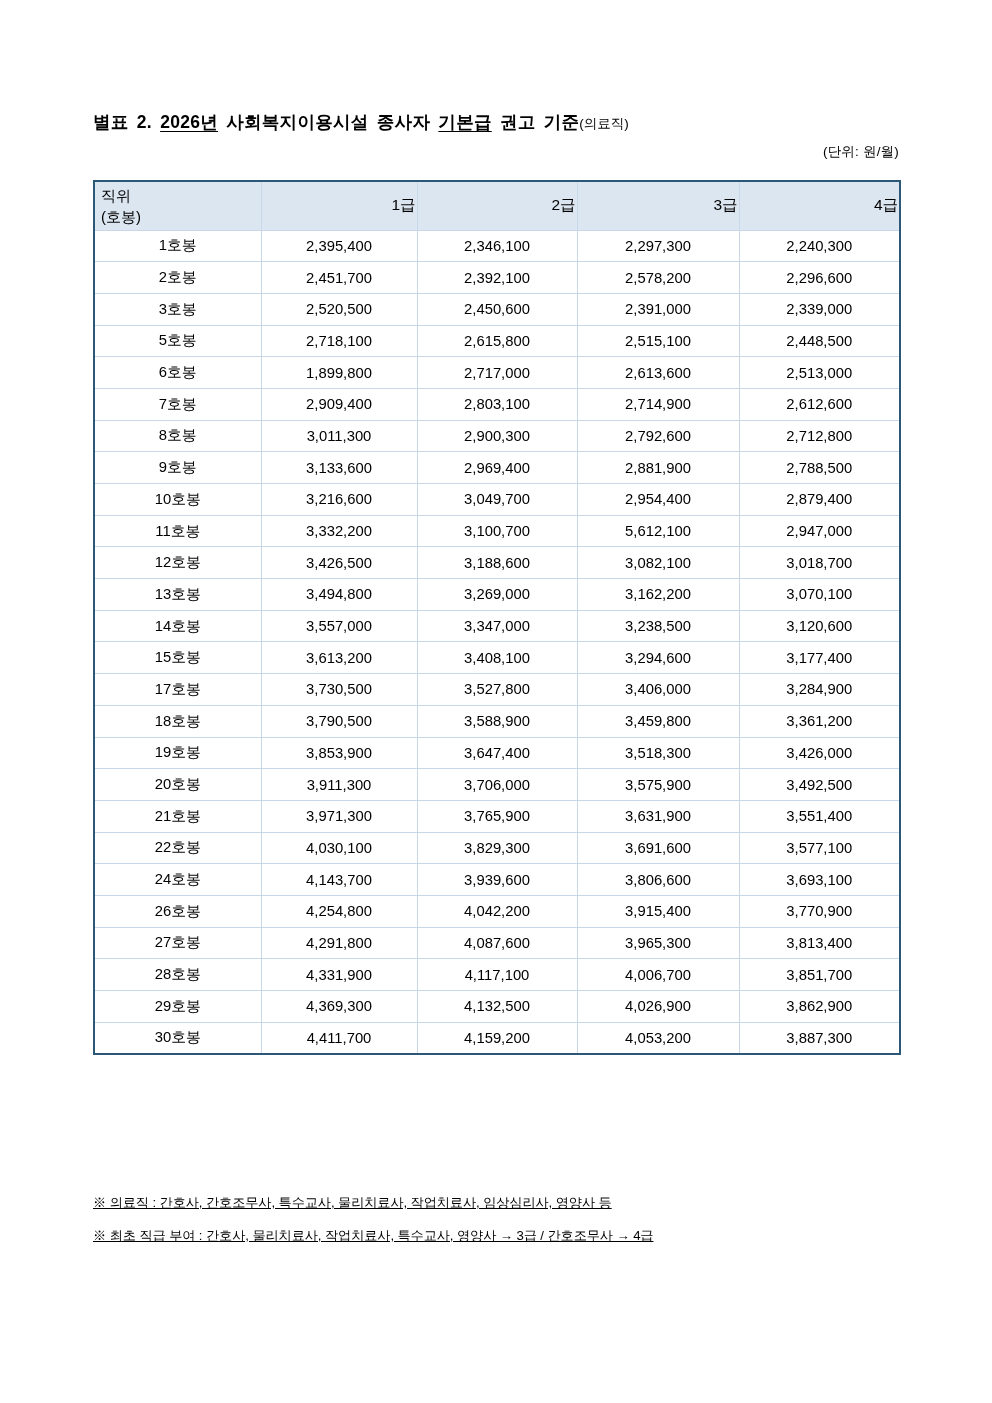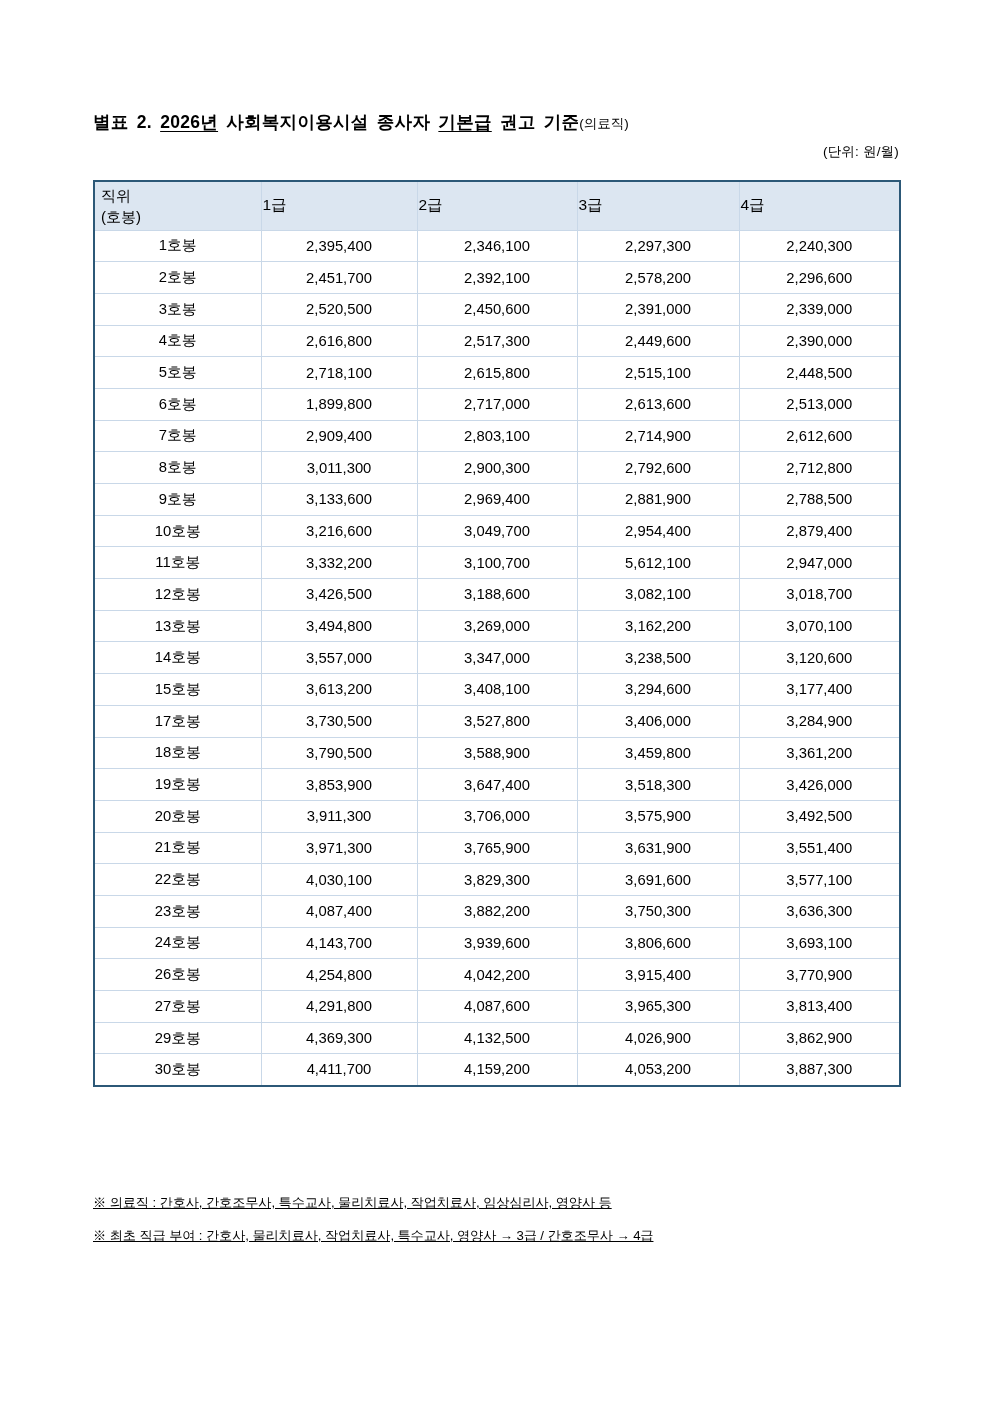--- a/index.html
+++ b/index.html
@@ -48,21 +48,21 @@
   table.salary th, table.salary td {
     border: 1px solid #c9d8e8;
     box-sizing: border-box;
     overflow: hidden;
   }
   table.salary thead th {
     background: #dce6f1;
     height: 49px;
     font-size: 15.5px;
     font-weight: normal;
-    text-align: left;
+    text-align: right;
     vertical-align: middle;
   }
   table.salary thead th.corner {
     text-align: left;
     padding-left: 6px;
     line-height: 1.4;
     font-size: 15px;
   }
   table.salary tbody td {
     height: 31.7px;
@@ -126,27 +126,20 @@
           <td>2,296,600</td>
         </tr>
         <tr>
           <td>3호봉</td>
           <td>2,520,500</td>
           <td>2,450,600</td>
           <td>2,391,000</td>
           <td>2,339,000</td>
         </tr>
         <tr>
-          <td>4호봉</td>
-          <td>2,616,800</td>
-          <td>2,517,300</td>
-          <td>2,449,600</td>
-          <td>2,390,000</td>
-        </tr>
-        <tr>
           <td>5호봉</td>
           <td>2,718,100</td>
           <td>2,615,800</td>
           <td>2,515,100</td>
           <td>2,448,500</td>
         </tr>
         <tr>
           <td>6호봉</td>
           <td>1,899,800</td>
           <td>2,717,000</td>
@@ -252,27 +245,20 @@
           <td>3,551,400</td>
         </tr>
         <tr>
           <td>22호봉</td>
           <td>4,030,100</td>
           <td>3,829,300</td>
           <td>3,691,600</td>
           <td>3,577,100</td>
         </tr>
         <tr>
-          <td>23호봉</td>
-          <td>4,087,400</td>
-          <td>3,882,200</td>
-          <td>3,750,300</td>
-          <td>3,636,300</td>
-        </tr>
-        <tr>
           <td>24호봉</td>
           <td>4,143,700</td>
           <td>3,939,600</td>
           <td>3,806,600</td>
           <td>3,693,100</td>
         </tr>
         <tr>
           <td>26호봉</td>
           <td>4,254,800</td>
           <td>4,042,200</td>
@@ -280,20 +266,27 @@
           <td>3,770,900</td>
         </tr>
         <tr>
           <td>27호봉</td>
           <td>4,291,800</td>
           <td>4,087,600</td>
           <td>3,965,300</td>
           <td>3,813,400</td>
         </tr>
         <tr>
+          <td>28호봉</td>
+          <td>4,331,900</td>
+          <td>4,117,100</td>
+          <td>4,006,700</td>
+          <td>3,851,700</td>
+        </tr>
+        <tr>
           <td>29호봉</td>
           <td>4,369,300</td>
           <td>4,132,500</td>
           <td>4,026,900</td>
           <td>3,862,900</td>
         </tr>
         <tr>
           <td>30호봉</td>
           <td>4,411,700</td>
           <td>4,159,200</td>

